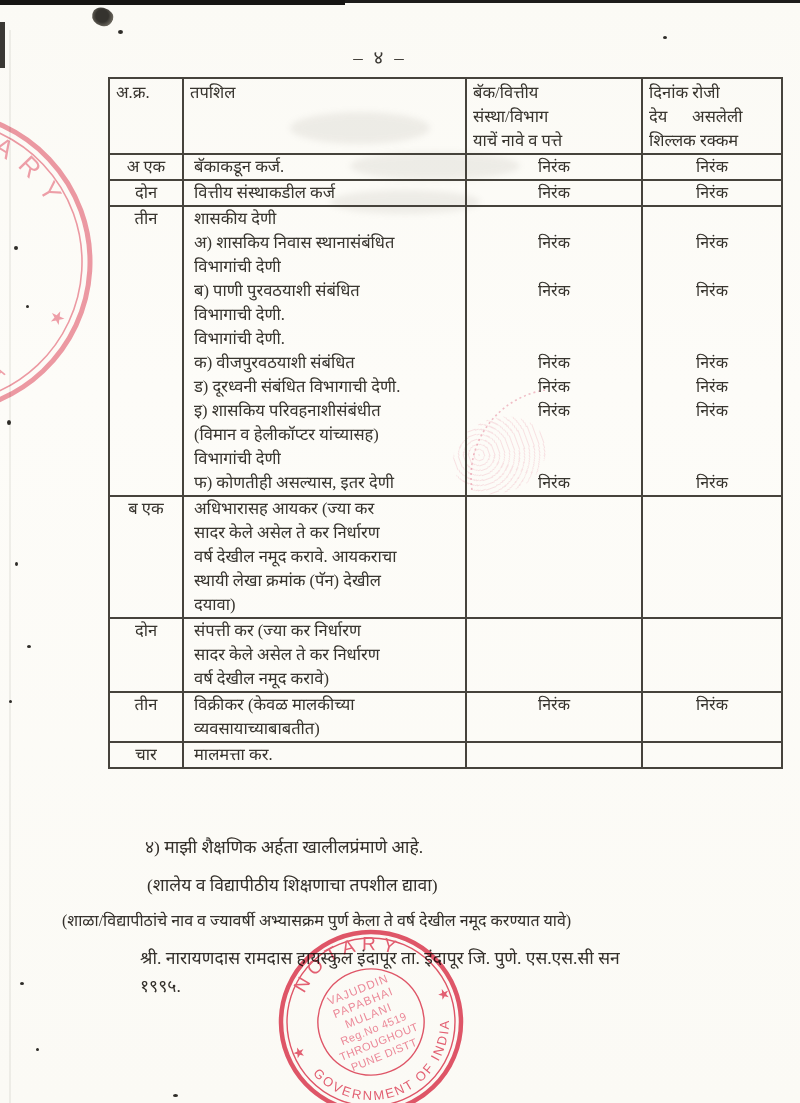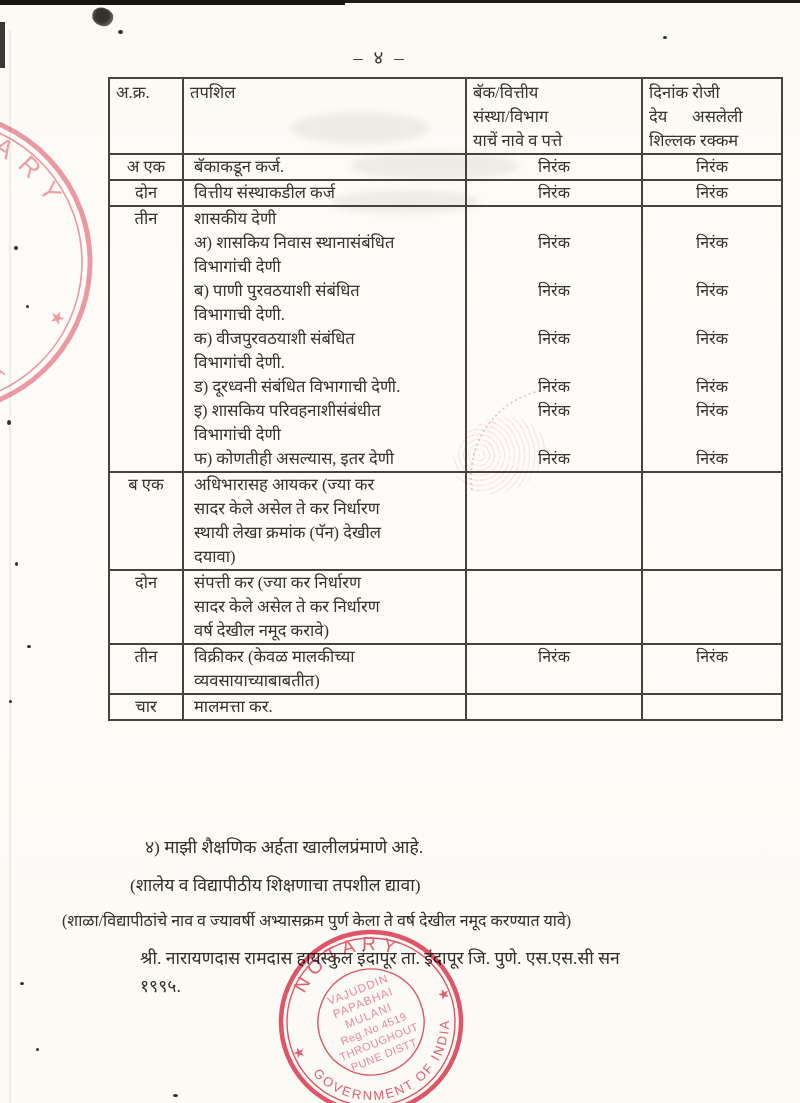--- a/index.html
+++ b/index.html
@@ -44,21 +44,21 @@
   .assets th.h2{width:271px;}
   .assets th.h3{width:164px;}
   .assets th.h4{width:128px;}
   .assets td.c1{text-align:center;}
   .assets td.c2{padding-left:10px;}
   .assets td.c3,.assets td.c4{text-align:center;font-size:16px;}
   .assets tbody tr.sep td{border-top:2px solid #46433c;}
   
   .fline{position:absolute;font-size:17.5px;color:#332f2a;white-space:nowrap;margin-top:10px;}
   .fl1{left:145px;top:824px;}
-  .fl2{left:130px;top:862px;text-align:center;}
+  .fl2{left:147px;top:862px;text-align:center;}
   .fl3{left:62px;top:899px;font-size:16px;}
   .fl4{left:140px;top:935px;}
   .fl5{left:140px;top:963px;}
   
   .stamp-main{position:absolute;left:276px;top:927px;mix-blend-mode:multiply;opacity:.92;}
   .stamp-left{position:absolute;left:-240px;top:82px;mix-blend-mode:multiply;opacity:.55;}
   .stamp-ring{fill:none;stroke:#e0485e;}
   .stamp-text{fill:#e4536a;font-family:"Liberation Sans",sans-serif;}
   .stamp-inner-text{fill:#ee8196;font-family:"Liberation Sans",sans-serif;}
 </style>
@@ -145,41 +145,47 @@
           <td class="c4">निरंक</td>
         </tr>
         <tr>
           <td class="c1"></td>
           <td class="c2">विभागाची देणी.</td>
           <td class="c3"></td>
           <td class="c4"></td>
         </tr>
         <tr>
           <td class="c1"></td>
+          <td class="c2">विभागांची देणी.</td>
+          <td class="c3"></td>
+          <td class="c4"></td>
+        </tr>
+        <tr>
+          <td class="c1"></td>
           <td class="c2">क) वीजपुरवठयाशी संबंधित</td>
           <td class="c3">निरंक</td>
           <td class="c4">निरंक</td>
         </tr>
         <tr>
           <td class="c1"></td>
-          <td class="c2">विभागांची देणी.</td>
-          <td class="c3"></td>
-          <td class="c4"></td>
-        </tr>
-        <tr>
-          <td class="c1"></td>
           <td class="c2">ड) दूरध्वनी संबंधित विभागाची देणी.</td>
           <td class="c3">निरंक</td>
           <td class="c4">निरंक</td>
         </tr>
         <tr>
           <td class="c1"></td>
           <td class="c2">इ) शासकिय परिवहनाशीसंबंधीत</td>
           <td class="c3">निरंक</td>
           <td class="c4">निरंक</td>
+        </tr>
+        <tr>
+          <td class="c1"></td>
+          <td class="c2">(विमान व हेलीकॉप्टर यांच्यासह)</td>
+          <td class="c3"></td>
+          <td class="c4"></td>
         </tr>
         <tr>
           <td class="c1"></td>
           <td class="c2">विभागांची देणी</td>
           <td class="c3"></td>
           <td class="c4"></td>
         </tr>
         <tr>
           <td class="c1"></td>
           <td class="c2">फ) कोणतीही असल्यास, इतर देणी</td>
@@ -188,20 +194,26 @@
         </tr>
         <tr class="sep">
           <td class="c1">ब एक</td>
           <td class="c2">अधिभारासह आयकर (ज्या कर</td>
           <td class="c3"></td>
           <td class="c4"></td>
         </tr>
         <tr>
           <td class="c1"></td>
           <td class="c2">सादर केले असेल ते कर निर्धारण</td>
+          <td class="c3"></td>
+          <td class="c4"></td>
+        </tr>
+        <tr>
+          <td class="c1"></td>
+          <td class="c2">वर्ष देखील नमूद करावे. आयकराचा</td>
           <td class="c3"></td>
           <td class="c4"></td>
         </tr>
         <tr>
           <td class="c1"></td>
           <td class="c2">स्थायी लेखा क्रमांक (पॅन) देखील</td>
           <td class="c3"></td>
           <td class="c4"></td>
         </tr>
         <tr>

